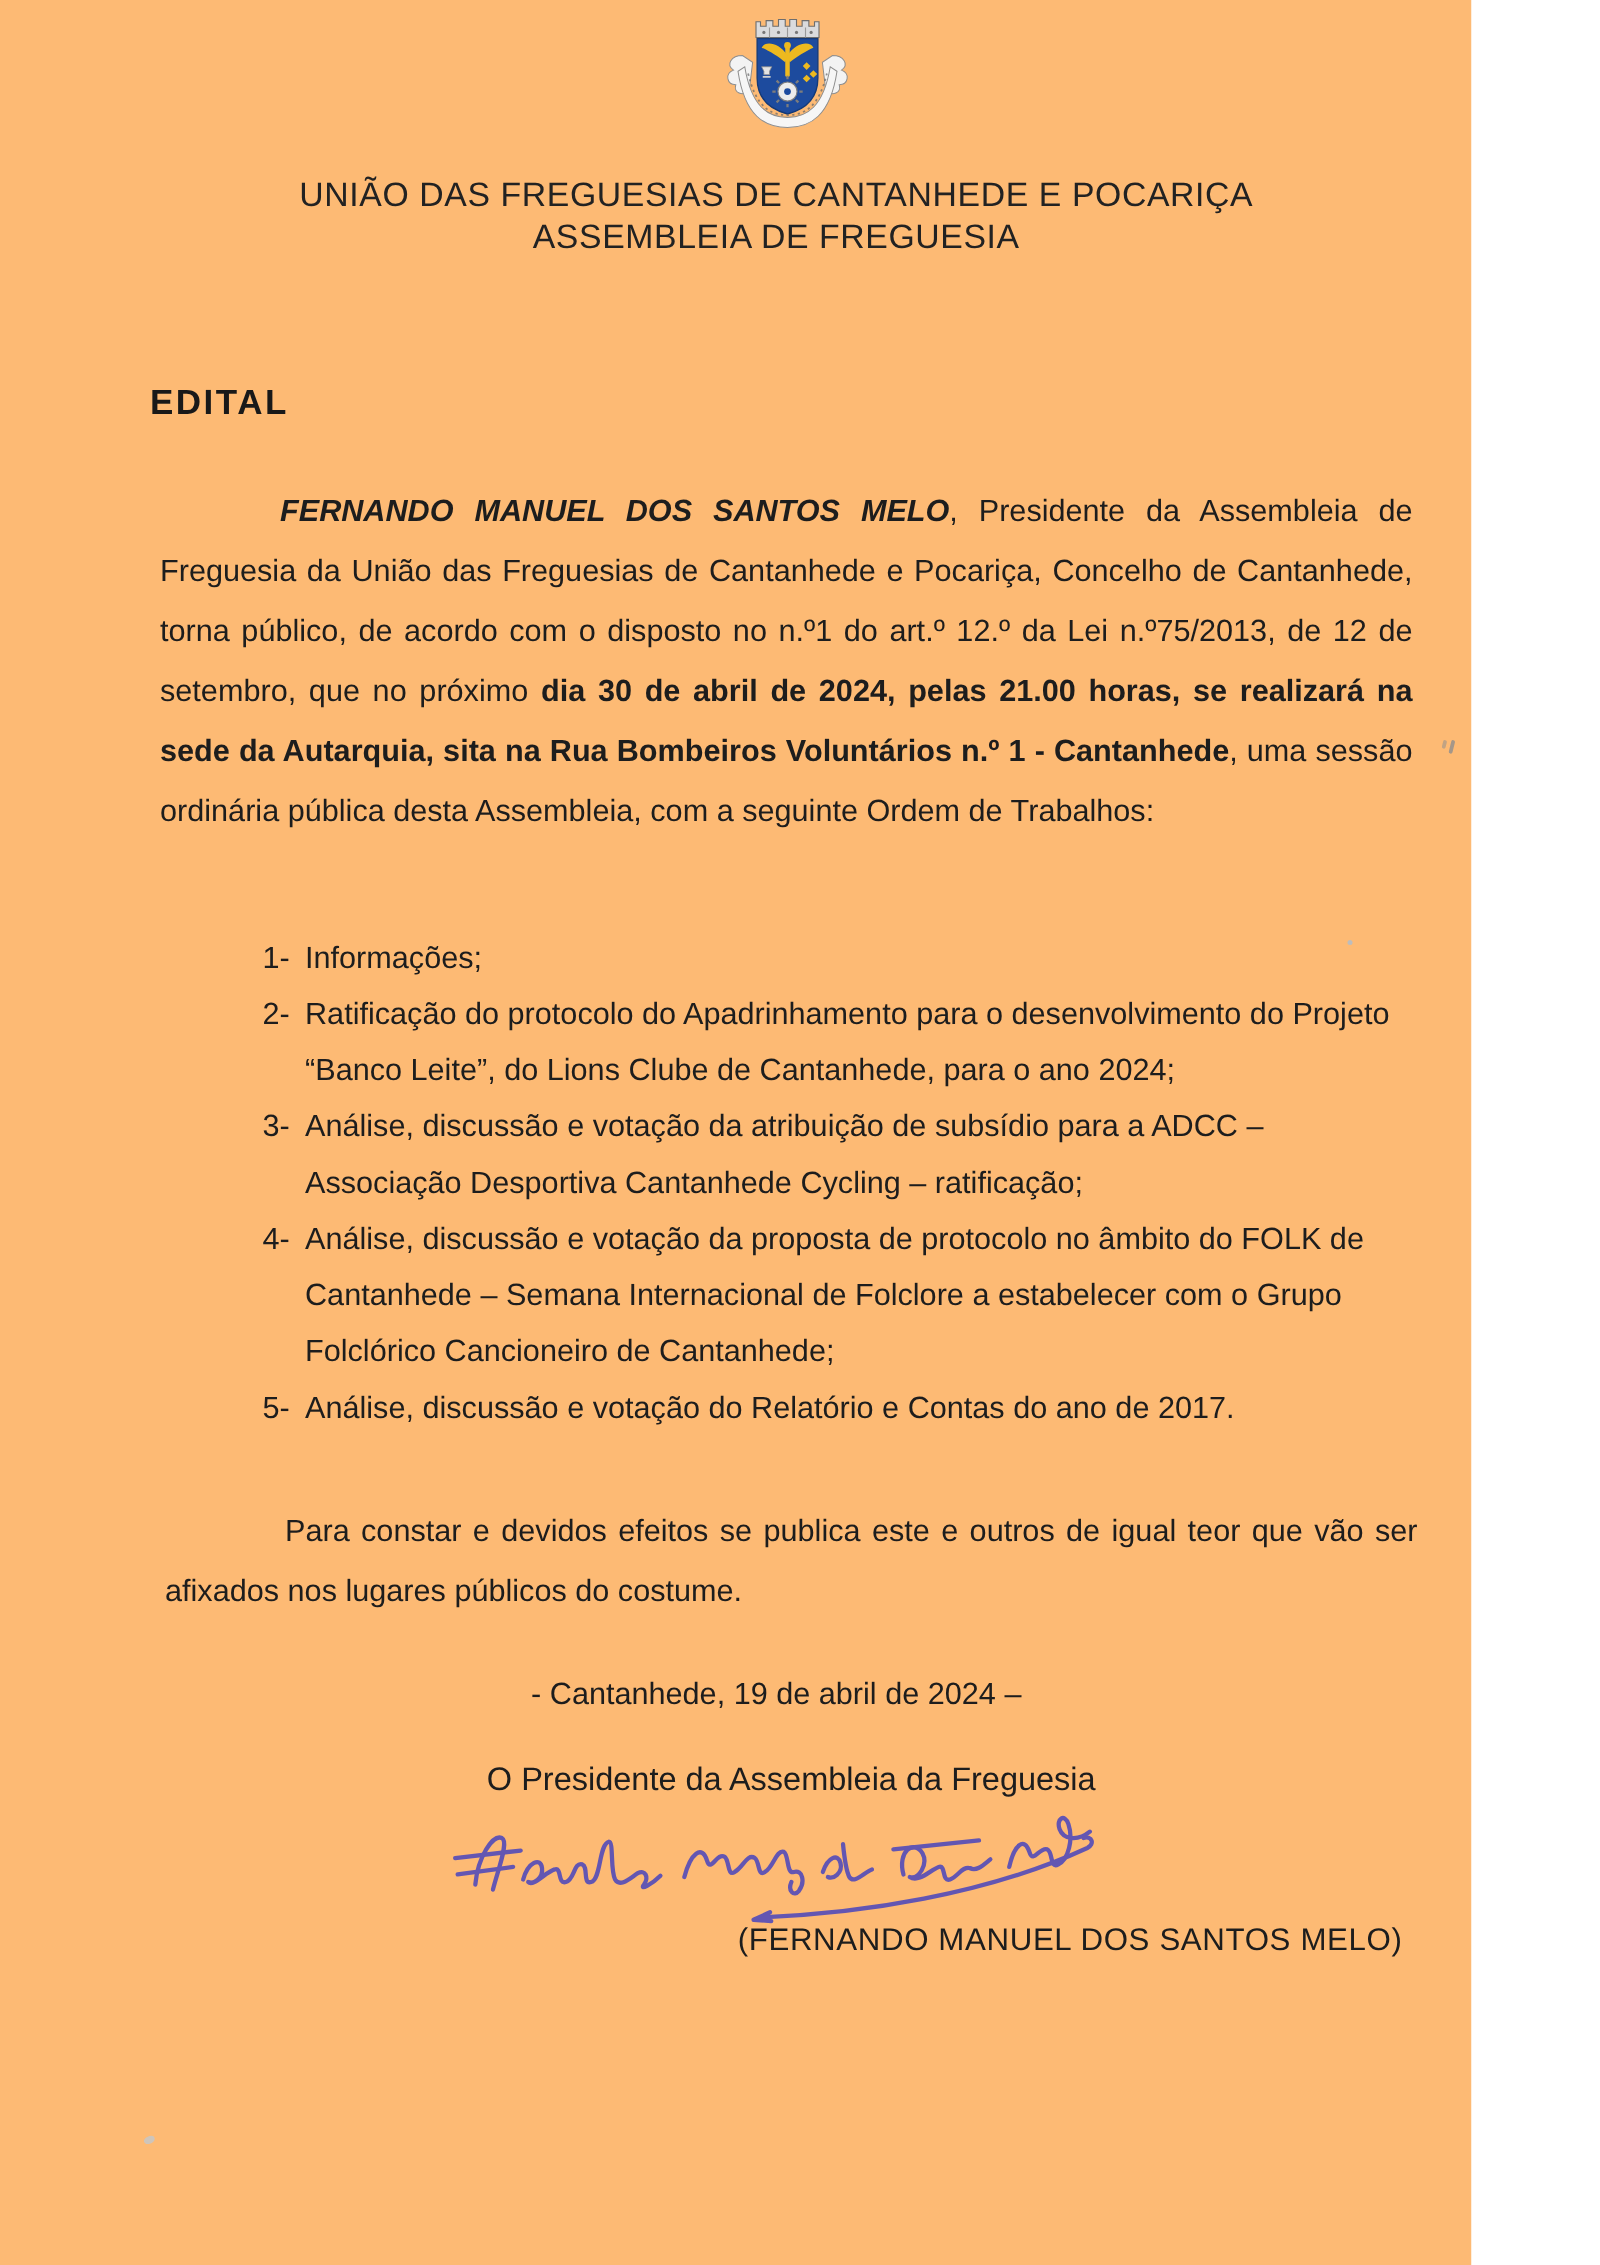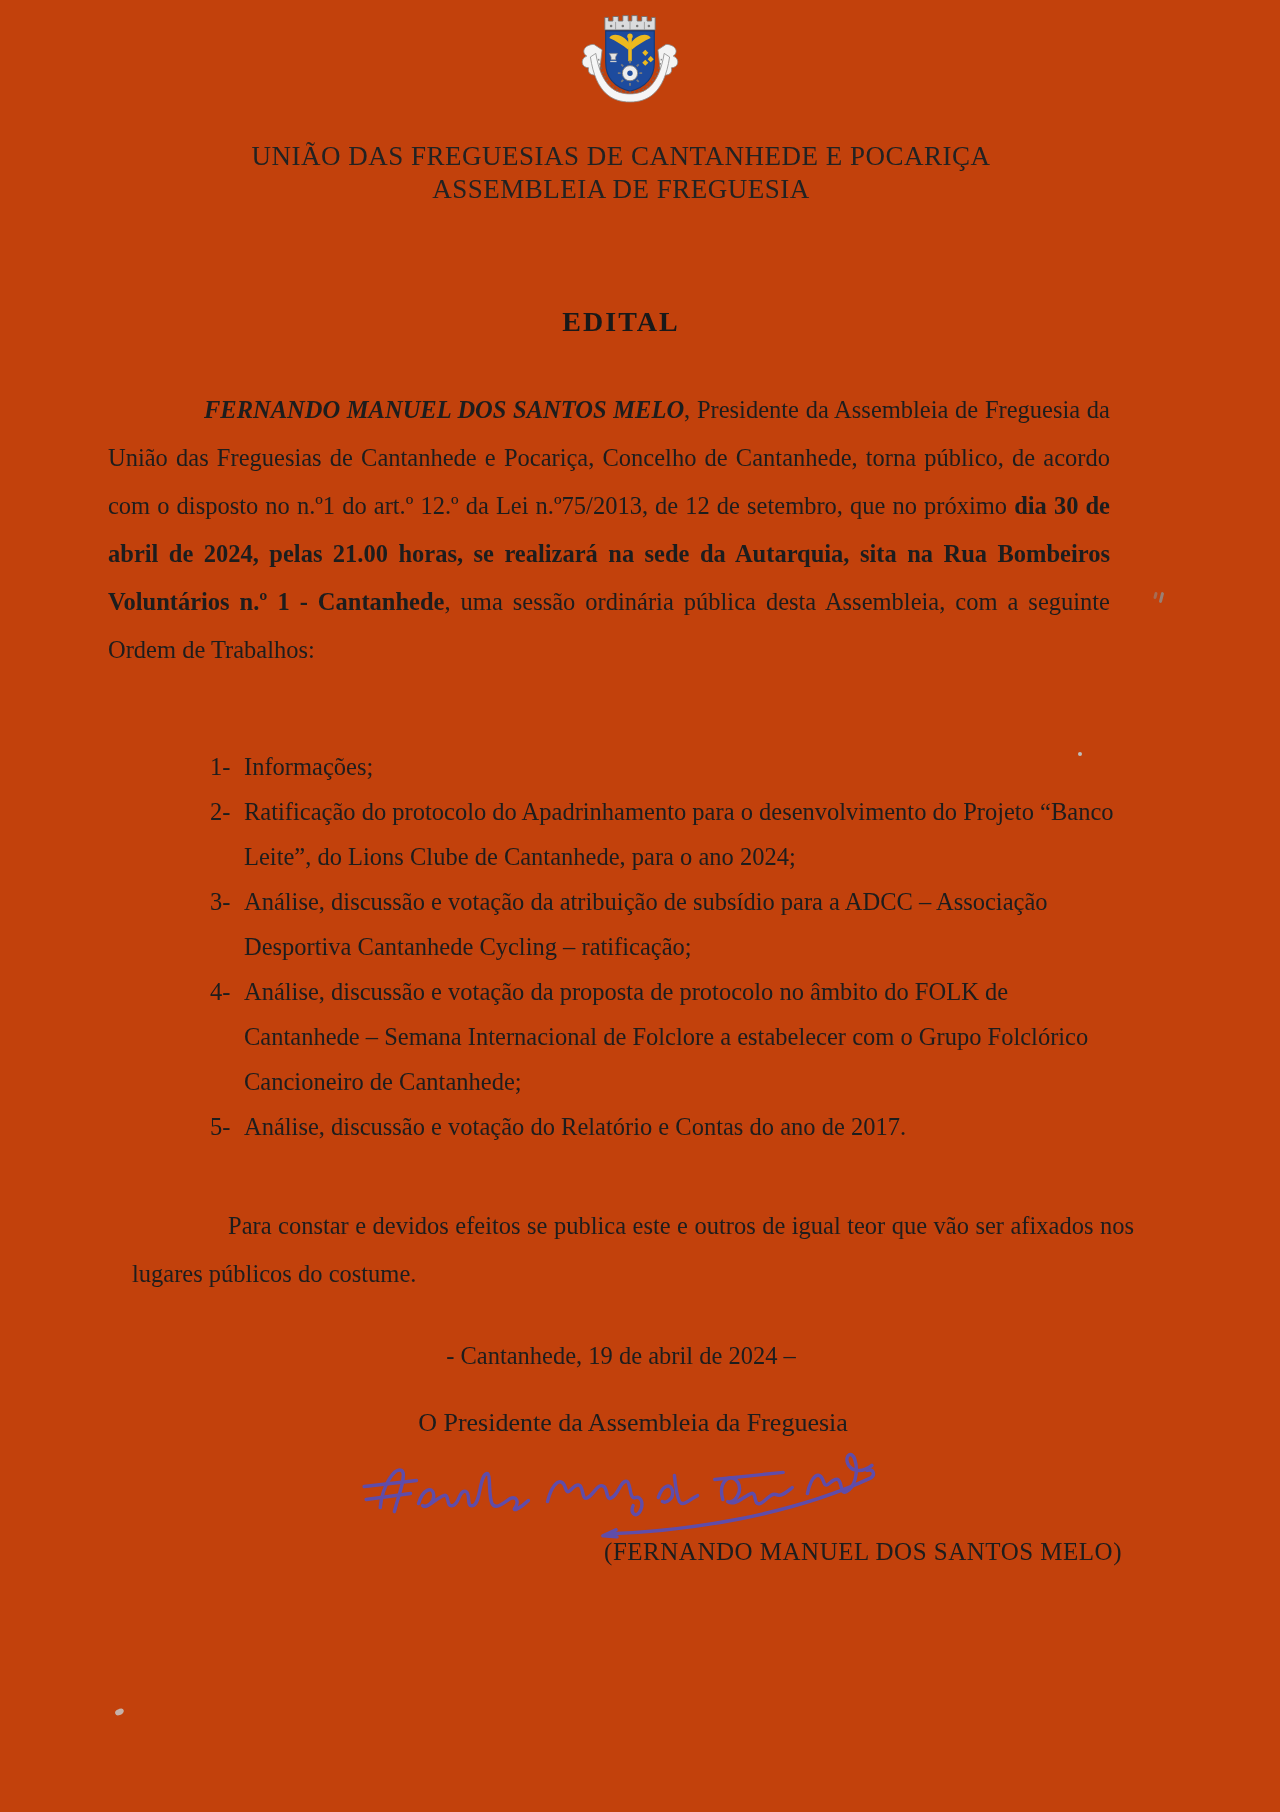--- a/index.html
+++ b/index.html
@@ -1,30 +1,30 @@
 <!DOCTYPE html>
 <html lang="pt"><head>
 <meta charset="utf-8">
 <style>
   html,body{margin:0;padding:0;background:#ffffff;}
   .page{
-    position:relative;width:1280px;height:1812px;background:#c2410c;overflow:hidden;
-    font-family:Liberation Serif, serif;color:#1d1d1d;
+    position:relative;width:1177px;height:1812px;background:#fdba74;overflow:hidden;
+    font-family:Liberation Sans, sans-serif;color:#1d1d1d;
   }
   .crest{position:absolute;left:576px;top:6px;width:108px;height:102px;}
   .org{
     position:absolute;left:120px;top:140px;width:1002px;text-align:center;
     font-size:27px;line-height:33px;letter-spacing:0.5px;color:#222;
   }
   .title{
-    position:absolute;left:120px;top:306px;width:1002px;text-align:center;
+    position:absolute;left:120px;top:306px;width:1002px;text-align:left;
     font-size:28px;font-weight:bold;letter-spacing:2px;color:#191919;
   }
   .intro{
-    position:absolute;left:108px;top:386px;width:1002px;margin:0;
+    position:absolute;left:128px;top:386px;width:1002px;margin:0;
     font-size:24.5px;line-height:48px;text-align:justify;text-indent:96px;
   }
   .bi{font-weight:bold;font-style:italic;}
   .b{font-weight:bold;}
   .agenda{
     position:absolute;left:210px;top:744px;width:912px;
     font-size:24.5px;line-height:45px;
   }
   .agenda-item{padding-left:34px;text-indent:-34px;}
   .agenda-item .num{display:inline-block;width:34px;text-indent:0;}

